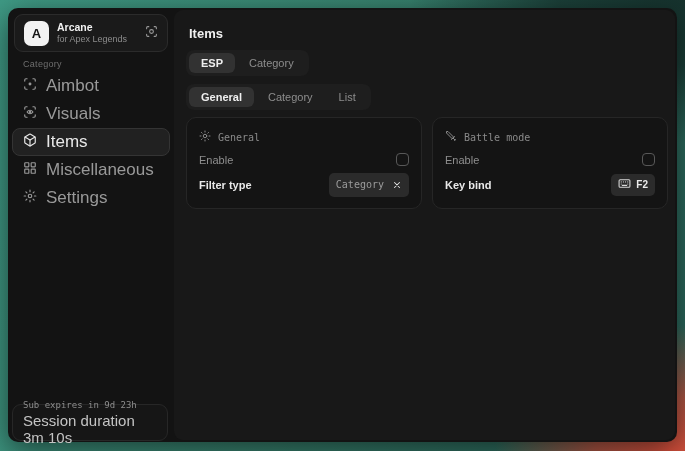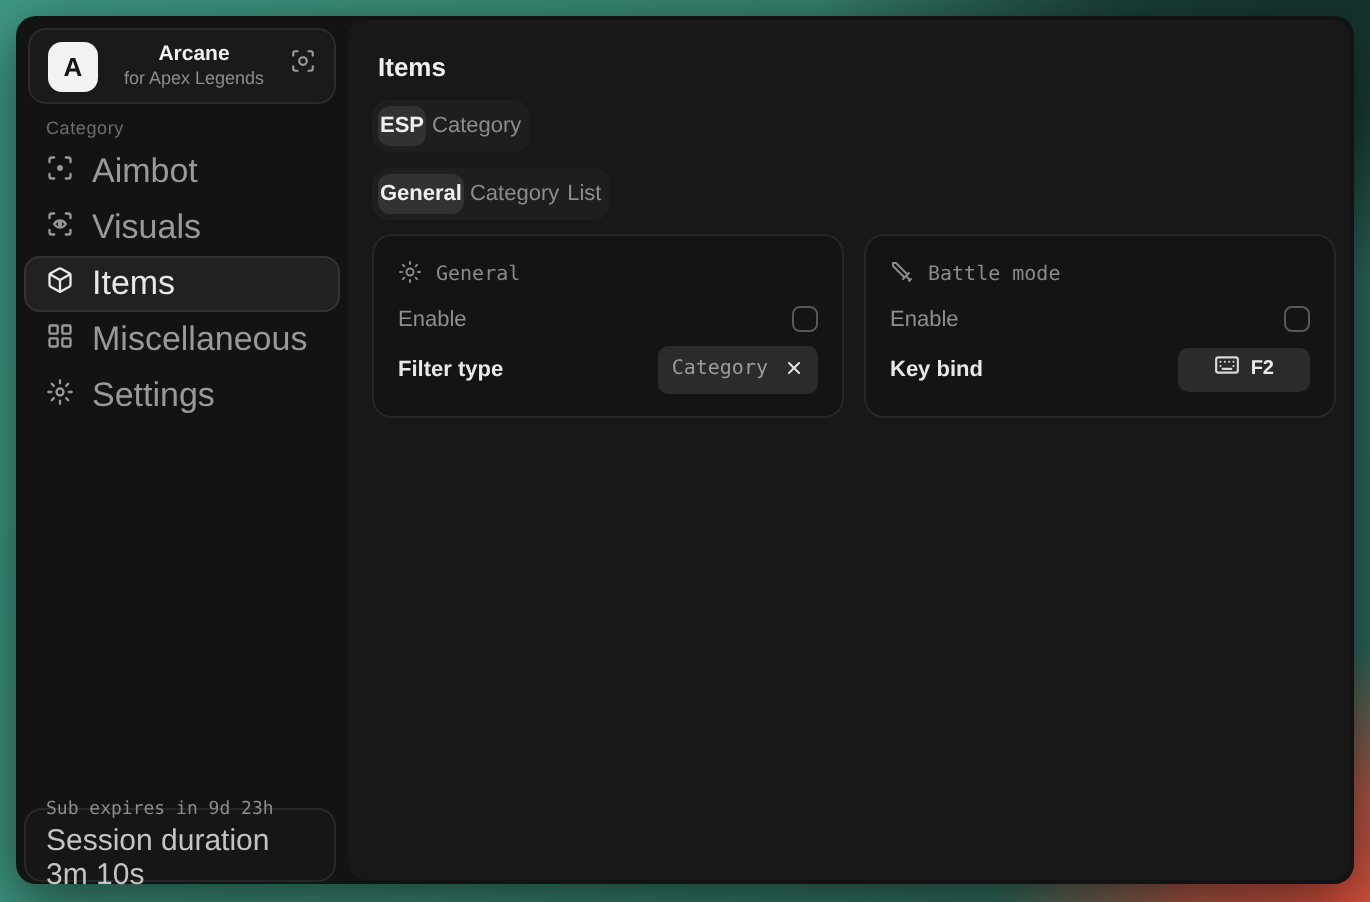--- a/index.html
+++ b/index.html
@@ -19,21 +19,21 @@
   .sidebar{ position:absolute; left:0; top:0; width:166px; height:100%; }
   .brand{
     position:absolute; left:6px; top:6px; width:154px; height:38px;
     background:#1a1a1a; border:1px solid #2b2b2b; border-radius:9px;
     display:flex; align-items:center; gap:8px; padding:0 9px;
   }
   .logo{
     width:25px; height:25px; border-radius:7px; background:#f2f2f2; color:#141414;
     display:flex; align-items:center; justify-content:center; font-weight:bold; font-size:13px; flex:none;
   }
-  .brand-text{ flex:1; line-height:1.25;text-align:center; }
+  .brand-text{ flex:1; line-height:1.25; }
   .brand-name{ font-size:10.5px; font-weight:bold; color:#f0f0f0; }
   .brand-sub{ font-size:9px; color:#8c8c8c; }
   .brand svg{ color:#9a9a9a; flex:none; }
   .cat-label{ position:absolute; left:15px; top:51px; font-size:9px; color:#6e6e6e; letter-spacing:.3px; }
   .nav{ position:absolute; left:4px; top:64px; width:158px; display:flex; flex-direction:column; }
   .nav-item{
     height:28px; display:flex; align-items:center; gap:9px; padding:0 10px;
     color:#999; font-size:17px; border-radius:8px; border:1px solid transparent; cursor:pointer;
   }
   .nav-item svg{ flex:none; }
@@ -48,21 +48,21 @@
   
   .main{
     position:absolute; left:166px; top:2px; width:501px; height:430px;
     background:#181818; border-radius:9px;
   }
   .page-title{ position:absolute; left:15px; top:16px; font-size:13px; font-weight:bold; color:#f0f0f0; }
   .tabgroup{
     position:absolute; left:12px; display:inline-flex; background:#1e1e1e; border-radius:8px; padding:3px; gap:2px;
   }
   .tg-mode{ top:40px; } .tg-view{ top:74px; }
-  .tab{ padding:4px 1px; border-radius:6px; font-size:11px; color:#8d8d8d; cursor:pointer; white-space:nowrap; }
+  .tab{ padding:4px 12px; border-radius:6px; font-size:11px; color:#8d8d8d; cursor:pointer; white-space:nowrap; }
   .tab.active{ background:#323232; color:#efefef; font-weight:bold; }
   .panels{ position:absolute; left:12px; top:107px; display:flex; gap:10px; align-items:flex-start; }
   .panel{
     width:236px; background:#141414; border:1px solid #262626; border-radius:10px; padding:9px 12px 11px;
   }
   .panel-head{
     display:flex; align-items:center; gap:7px; color:#8a8a8a; height:20px;
     font-family:"DejaVu Sans Mono", monospace; font-size:10px;
   }
   .row{ display:flex; align-items:center; justify-content:space-between; height:25px; }
@@ -72,21 +72,21 @@
     width:13px; height:13px; border:1.5px solid #585858; border-radius:4px; background:transparent; cursor:pointer;
   }
   .chip{
     display:flex; align-items:center; gap:8px; background:#2b2b2b; border-radius:5px;
     padding:3px 7px; cursor:pointer;
   }
   .chip-val{ font-family:"DejaVu Sans Mono", monospace; font-size:10px; color:#9b9b9b; }
   .chip svg{ color:#e3e3e3; }
   .keybind{
     display:flex; align-items:center; gap:5px; background:#2b2b2b; border-radius:5px;
-    padding:2px 18px; cursor:pointer;
+    padding:2px 7px; cursor:pointer;
   }
   .keybind svg{ color:#d8d8d8; }
   .kb-val{ font-size:10px; font-weight:bold; color:#eaeaea; }
 </style>
 </head>
 <body>
 
 <div class="backdrop"></div>
 
 <div class="window">

